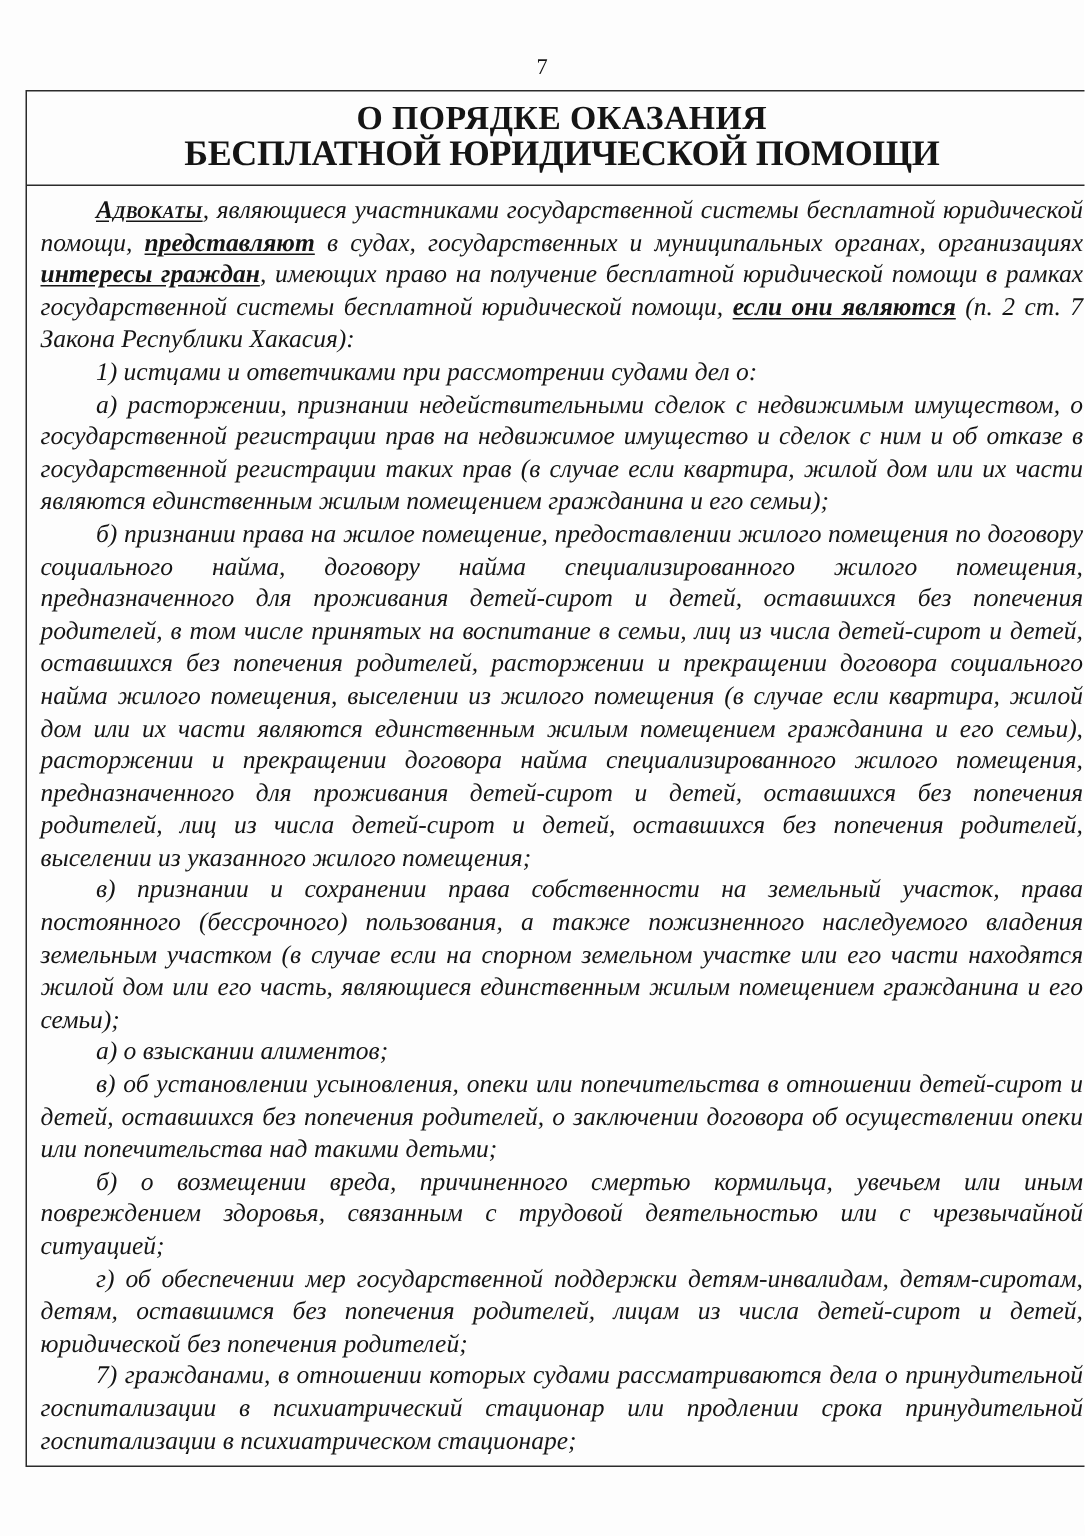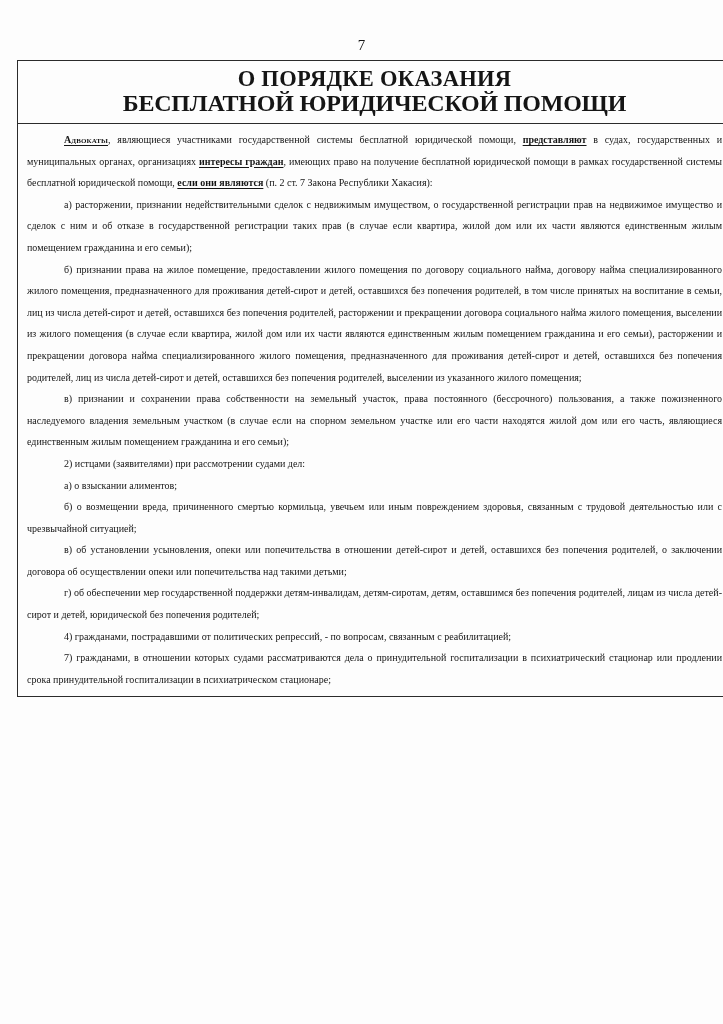--- a/index.html
+++ b/index.html
@@ -62,25 +62,26 @@
     font-size: 24px;
     letter-spacing: -0.2px;
   }
 
   .body-cell {
     padding: 5px 9px 6px 9px;
   }
 
   p.para {
     margin: 0;
-    font-size: 10px;
+    font-size: 17px;
     line-height: 21.6px;
     text-align: justify;
     text-indent: 37px;
     hyphens: none;
+    font-style: italic;
   }
 
   .em {
     font-weight: bold;
     text-decoration: underline;
     text-underline-offset: 1.5px;
   }
   .em.caps {
     font-variant: small-caps;
     letter-spacing: 0.1px;
@@ -97,26 +98,25 @@
 
     <div class="title-cell">
       <div class="title-line">О ПОРЯДКЕ ОКАЗАНИЯ</div>
       <div class="title-line second">БЕСПЛАТНОЙ ЮРИДИЧЕСКОЙ ПОМОЩИ</div>
     </div>
 
     <div class="body-cell">
 
       <p class="para"><span class="em caps">Адвокаты</span><span>, являющиеся участниками государственной системы бесплатной юридической помощи, </span><span class="em">представляют</span><span> в судах, государственных и муниципальных органах, организациях </span><span class="em">интересы граждан</span><span>, имеющих право на получение бесплатной юридической помощи в рамках государственной системы бесплатной юридической помощи, </span><span class="em">если они являются</span><span> (п. 2 ст. 7 Закона Республики Хакасия):</span></p>
 
+      <p class="para">1) истцами и ответчиками при рассмотрении судами дел о:</p>
       <p class="para">а) расторжении, признании недействительными сделок с недвижимым имуществом, о государственной регистрации прав на недвижимое имущество и сделок с ним и об отказе в государственной регистрации таких прав (в случае если квартира, жилой дом или их части являются единственным жилым помещением гражданина и его семьи);</p>
       <p class="para">б) признании права на жилое помещение, предоставлении жилого помещения по договору социального найма, договору найма специализированного жилого помещения, предназначенного для проживания детей-сирот и детей, оставшихся без попечения родителей, в том числе принятых на воспитание в семьи, лиц из числа детей-сирот и детей, оставшихся без попечения родителей, расторжении и прекращении договора социального найма жилого помещения, выселении из жилого помещения (в случае если квартира, жилой дом или их части являются единственным жилым помещением гражданина и его семьи), расторжении и прекращении договора найма специализированного жилого помещения, предназначенного для проживания детей-сирот и детей, оставшихся без попечения родителей, лиц из числа детей-сирот и детей, оставшихся без попечения родителей, выселении из указанного жилого помещения;</p>
       <p class="para">в) признании и сохранении права собственности на земельный участок, права постоянного (бессрочного) пользования, а также пожизненного наследуемого владения земельным участком (в случае если на спорном земельном участке или его части находятся жилой дом или его часть, являющиеся единственным жилым помещением гражданина и его семьи);</p>
-      <p class="para">2) истцами (заявителями) при рассмотрении судами дел:</p>
       <p class="para">а) о взыскании алиментов;</p>
+      <p class="para">в) об установлении усыновления, опеки или попечительства в отношении детей-сирот и детей, оставшихся без попечения родителей, о заключении договора об осуществлении опеки или попечительства над такими детьми;</p>
       <p class="para">б) о возмещении вреда, причиненного смертью кормильца, увечьем или иным повреждением здоровья, связанным с трудовой деятельностью или с чрезвычайной ситуацией;</p>
-      <p class="para">в) об установлении усыновления, опеки или попечительства в отношении детей-сирот и детей, оставшихся без попечения родителей, о заключении договора об осуществлении опеки или попечительства над такими детьми;</p>
       <p class="para">г) об обеспечении мер государственной поддержки детям-инвалидам, детям-сиротам, детям, оставшимся без попечения родителей, лицам из числа детей-сирот и детей, юридической без попечения родителей;</p>
-      <p class="para">4) гражданами, пострадавшими от политических репрессий, - по вопросам, связанным с реабилитацией;</p>
       <p class="para">7) гражданами, в отношении которых судами рассматриваются дела о принудительной госпитализации в психиатрический стационар или продлении срока принудительной госпитализации в психиатрическом стационаре;</p>
 
     </div>
   </div>
 </div>
 
 </body></html>

